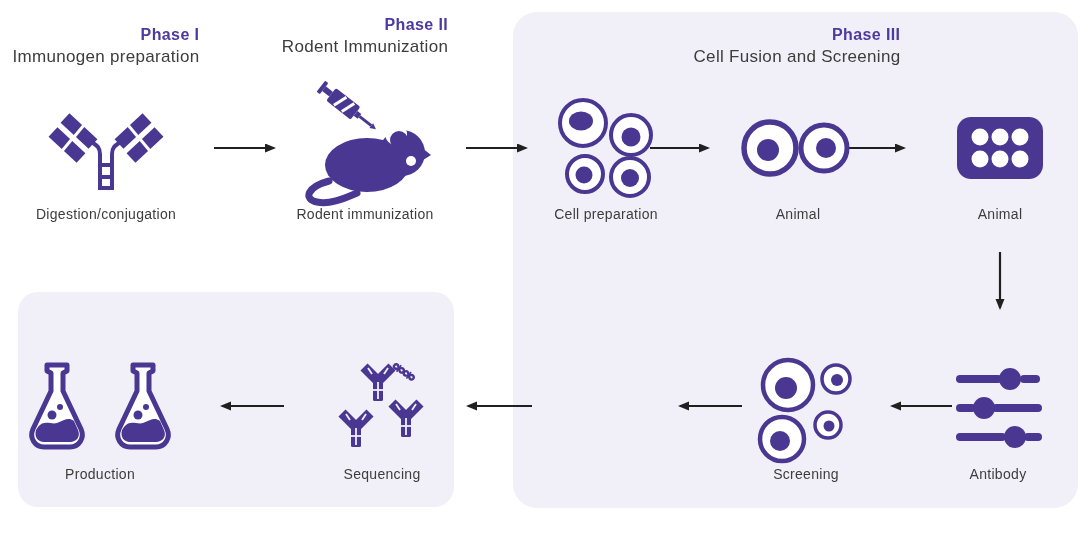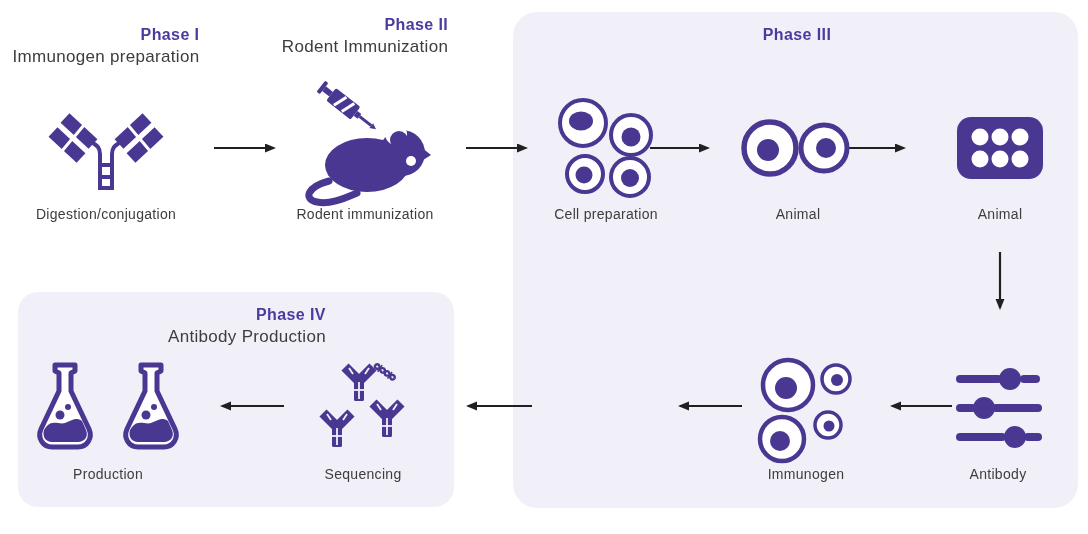--- a/index.html
+++ b/index.html
@@ -93,24 +93,21 @@
   <div class="phase-header" style="left:106px;top:24px">
     <div class="phase-title">Phase I</div>
     <div class="phase-subtitle">Immunogen preparation</div>
   </div>
   <div class="phase-header" style="left:365px;top:14px">
     <div class="phase-title">Phase II</div>
     <div class="phase-subtitle">Rodent Immunization</div>
   </div>
   <div class="phase-header" style="left:797px;top:24px">
     <div class="phase-title">Phase III</div>
-  </div>
-  <div class="phase-header" style="left:247px;top:304px">
-    <div class="phase-title">Phase IV</div>
-    <div class="phase-subtitle">Antibody Production</div>
+    <div class="phase-subtitle">Cell Fusion and Screening</div>
   </div>
 
   <div class="step" style="left:106px;top:100px">
     <div class="icon-box">
       <svg width="126" height="92" viewBox="0 0 126 92">
         <g stroke="currentColor" stroke-width="4" fill="none">
           <path d="M57,52 C57,45 53,43 50,41"></path>
           <path d="M69,52 C69,45 73,43 76,41"></path>
           <line x1="57" y1="52" x2="57" y2="88"></line>
           <line x1="69" y1="52" x2="69" y2="88"></line>
@@ -250,25 +247,25 @@
           <circle cx="76" cy="72" r="13" stroke-width="3.5"></circle>
         </g>
         <g fill="currentColor">
           <circle cx="34" cy="35" r="11"></circle>
           <circle cx="85" cy="27" r="6"></circle>
           <circle cx="28" cy="88" r="10"></circle>
           <circle cx="77" cy="73" r="5.5"></circle>
         </g>
       </svg>
     </div>
-    <div class="step-label">Immunogen</div>
-  </div>
-
-
-  <div class="step" style="left:363px;top:360px">
+    <div class="step-label">Screening</div>
+  </div>
+
+
+  <div class="step" style="left:382px;top:360px">
     <div class="icon-box">
       <svg width="104" height="110" viewBox="0 0 104 110">
         <g transform="translate(64,4) rotate(35 0 8)" stroke="currentColor" fill="none">
           <path d="M0,8 C4,0 8,16 12,8 C16,0 20,16 24,8" stroke-width="2.4"></path>
           <path d="M0,8 C4,16 8,0 12,8 C16,16 20,0 24,8" stroke-width="2.4"></path>
           <line x1="6" y1="4" x2="6" y2="12" stroke-width="1.6"></line>
           <line x1="18" y1="4" x2="18" y2="12" stroke-width="1.6"></line>
         </g>
         <g>
           <g transform="translate(48,26)">
@@ -309,21 +306,21 @@
               <line x1="-10" y1="-11" x2="-6" y2="-5"></line>
               <line x1="10" y1="-11" x2="6" y2="-5"></line>
             </g>
           </g>
         </g>
       </svg>
     </div>
     <div class="step-label">Sequencing</div>
   </div>
 
-  <div class="step" style="left:108px;top:360px">
+  <div class="step" style="left:100px;top:360px">
     <div class="icon-box">
       <svg width="168" height="96" viewBox="0 0 168 96">
         <g>
           <g transform="translate(0,0)">
             <path d="M31,5 L51,5 L51,11 L47,13 L47,31 L65,69 C69,78 63,87 54,87 L28,87 C19,87 13,78 17,69 L35,31 L35,13 L31,11 Z" fill="#ffffff" stroke="currentColor" stroke-width="5" stroke-linejoin="round"></path>
             <path d="M22,67 C28,59 35,65 41,63 C49,60 52,57 58,61 L62,70 C65,77 60,82 54,82 L28,82 C22,82 18,77 20,70 Z" fill="currentColor"></path>
             <circle cx="44" cy="47" r="3" fill="currentColor"></circle>
             <circle cx="36" cy="55" r="4.5" fill="currentColor"></circle>
           </g>
           <g transform="translate(86,0)">

